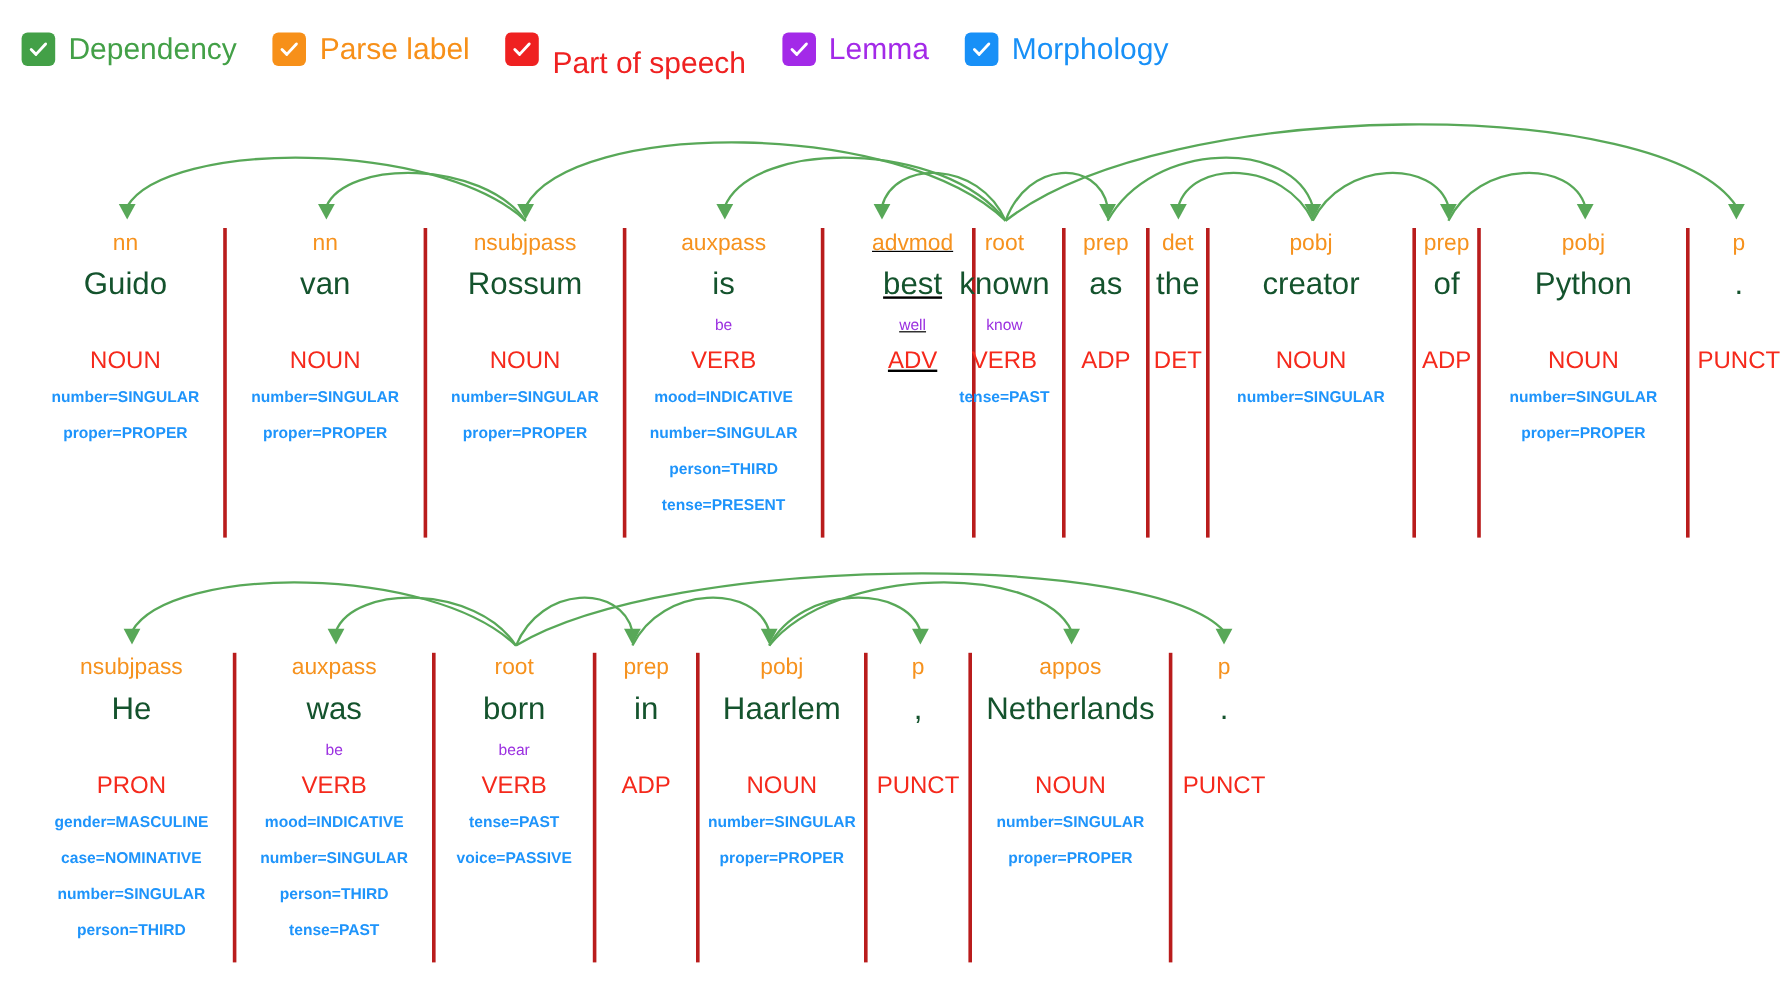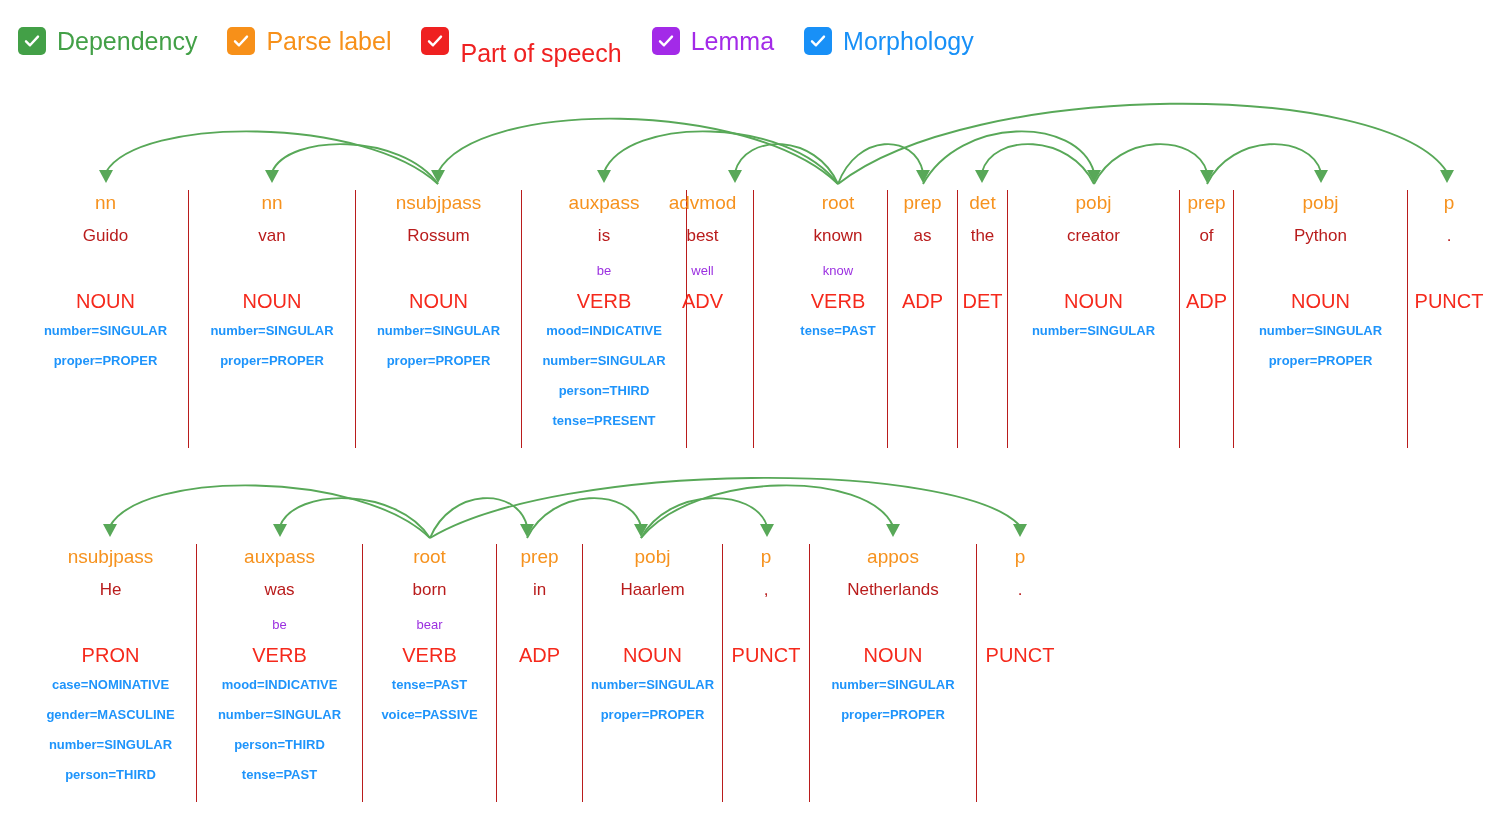--- a/index.html
+++ b/index.html
@@ -41,34 +41,34 @@
 
   
   .sentence { position: absolute; left: 0; }
   .arcs { position: absolute; left: 0; top: 0; pointer-events: none; }
   .tokens { position: absolute; left: 0; }
 
   .token {
     position: absolute;
     top: 0;
     text-align: center;
-    border-right: 1px solid #b91c1c;
+    border-right: 3px solid #b91c1c;
   }
   .token.last { border-right: none; }
 
   .t-dep {
     font-size: 19px;
     color: #f6921e;
     line-height: 26px;
     height: 26px;
     white-space: nowrap;
   }
   .t-word {
-    font-size: 17px;
-    color: #b91c1c;
+    font-size: 26px;
+    color: #14532d;
     line-height: 40px;
     height: 40px;
     white-space: nowrap;
   }
   .t-lemma {
     font-size: 13px;
     color: #9b30e0;
     line-height: 30px;
     height: 30px;
     white-space: nowrap;
@@ -212,21 +212,21 @@
         <div class="token" style="left: 522px; width: 165px; height: 258px;">
           <div class="t-dep">auxpass</div>
           <div class="t-word">is</div>
           <div class="t-lemma">be</div>
           <div class="t-pos">VERB</div>
           <div class="t-morph">mood=INDICATIVE</div>
           <div class="t-morph">number=SINGULAR</div>
           <div class="t-morph">person=THIRD</div>
           <div class="t-morph">tense=PRESENT</div>
         </div>
-        <div class="token" style="left: 652px; width: 102px; height: 258px;">
+        <div class="token" style="left: 711px; width: 102px; height: 258px; text-decoration: underline;">
           <div class="t-dep">advmod</div>
           <div class="t-word">best</div>
           <div class="t-lemma">well</div>
           <div class="t-pos">ADV</div>
         </div>
         <div class="token" style="left: 789px; width: 99px; height: 258px;">
           <div class="t-dep">root</div>
           <div class="t-word">known</div>
           <div class="t-lemma">know</div>
           <div class="t-pos">VERB</div>
@@ -304,22 +304,22 @@
           <path d="M 641 538 C 668.72 487, 754.4 487, 767 526" fill="none" stroke="#58a858" stroke-width="1.9"></path>
           <path d="M 760 524 L 774 524 L 767 537 Z" fill="#58a858"></path>
         </g>
       </svg>
       <div class="tokens" style="top: 544px;">
         <div class="token" style="left: 25px; width: 172px; height: 258px;">
           <div class="t-dep">nsubjpass</div>
           <div class="t-word">He</div>
           <div class="t-lemma empty">&nbsp;</div>
           <div class="t-pos">PRON</div>
+          <div class="t-morph">gender=MASCULINE</div>
           <div class="t-morph">case=NOMINATIVE</div>
-          <div class="t-morph">gender=MASCULINE</div>
           <div class="t-morph">number=SINGULAR</div>
           <div class="t-morph">person=THIRD</div>
         </div>
         <div class="token" style="left: 197px; width: 166px; height: 258px;">
           <div class="t-dep">auxpass</div>
           <div class="t-word">was</div>
           <div class="t-lemma">be</div>
           <div class="t-pos">VERB</div>
           <div class="t-morph">mood=INDICATIVE</div>
           <div class="t-morph">number=SINGULAR</div>

